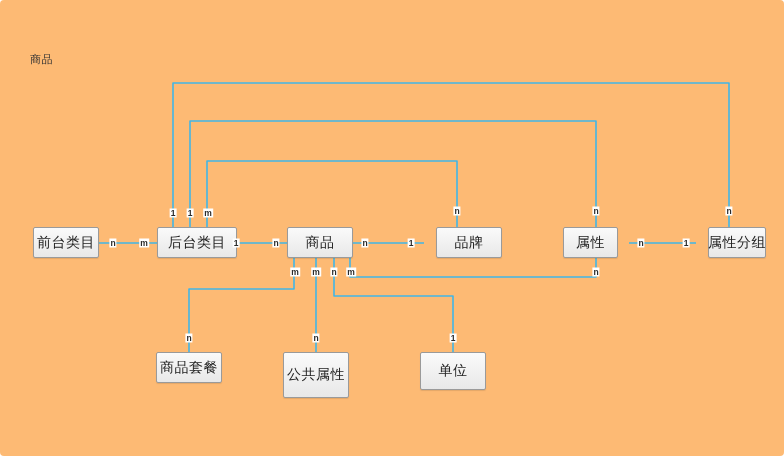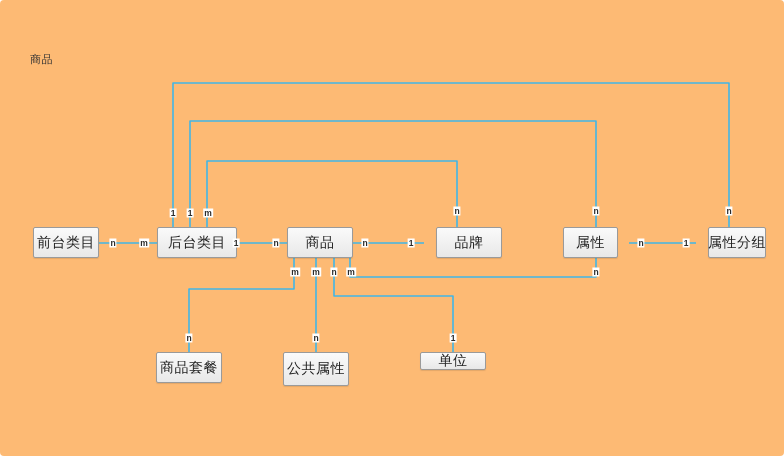--- a/index.html
+++ b/index.html
@@ -100,24 +100,24 @@
       </div>
       <div class="node" style="left: 563px; top: 227px; width: 55px; height: 31px;">
         <span class="node-label">属性</span>
       </div>
       <div class="node" style="left: 708px; top: 227px; width: 58px; height: 31px;">
         <span class="node-label">属性分组</span>
       </div>
       <div class="node" style="left: 156px; top: 352px; width: 66px; height: 31px;">
         <span class="node-label">商品套餐</span>
       </div>
-      <div class="node" style="left: 283px; top: 352px; width: 66px; height: 34px;">
+      <div class="node" style="left: 283px; top: 352px; width: 66px; height: 46px;">
         <span class="node-label">公共属性</span>
       </div>
-      <div class="node" style="left: 420px; top: 352px; width: 66px; height: 18px;">
+      <div class="node" style="left: 420px; top: 352px; width: 66px; height: 38px;">
         <span class="node-label">单位</span>
       </div>
     </div>
   <div id="card-layer">
       <div class="card-label" style="left: 113px; top: 243px;">n</div>
       <div class="card-label" style="left: 144px; top: 243px;">m</div>
       <div class="card-label" style="left: 236px; top: 243px;">1</div>
       <div class="card-label" style="left: 276px; top: 243px;">n</div>
       <div class="card-label" style="left: 365px; top: 243px;">n</div>
       <div class="card-label" style="left: 411px; top: 243px;">1</div>

